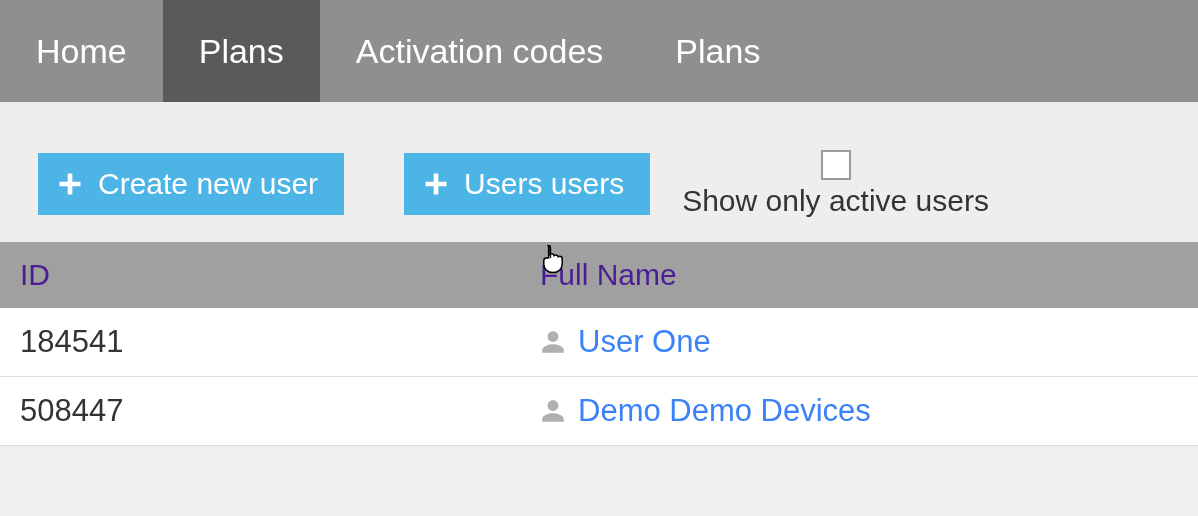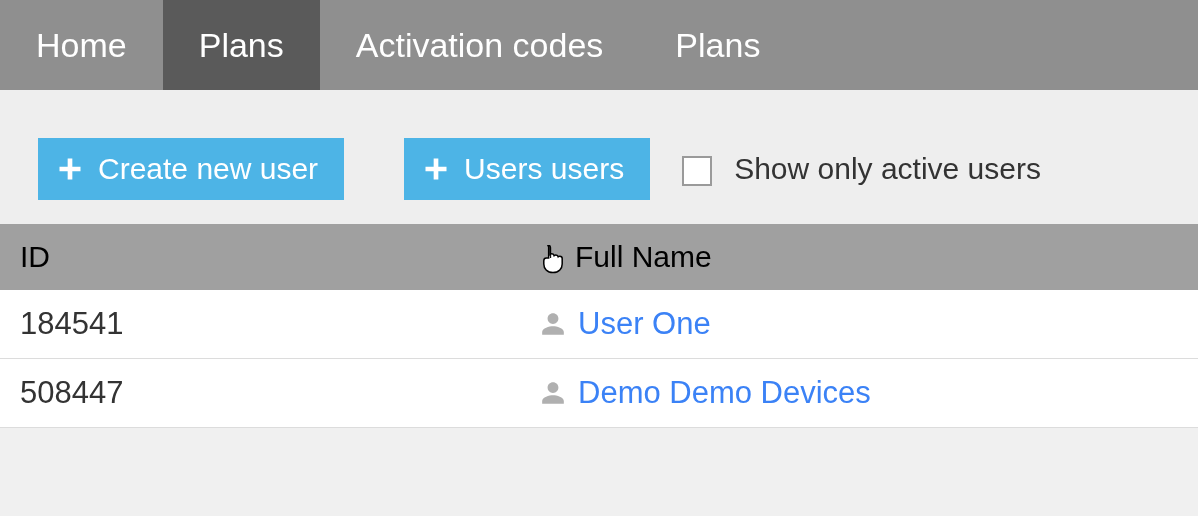--- a/index.html
+++ b/index.html
@@ -8,21 +8,21 @@
       background: #f0f0f0;
       width: 1198px;
       height: 516px;
       overflow: hidden;
       color: #333;
     }
     
     .topnav {
       display: flex;
       background: #8f8f8f;
-      height: 90px;
+      height: 102px;
       align-items: stretch;
     }
     .topnav .nav-item {
       color: #ffffff;
       font-size: 34px;
       font-weight: 400;
       padding: 0 36px;
       display: flex;
       align-items: center;
       cursor: pointer;
@@ -50,23 +50,24 @@
       padding: 14px 26px 14px 18px;
       display: inline-flex;
       align-items: center;
       gap: 14px;
       cursor: pointer;
       margin-left: 28px;
     }
     .btn svg { width: 28px; height: 28px; display: block; }
     .chk-wrap {
       display: inline-flex;
-      align-items: flex-end;
-      gap: 22px;
+      align-items: center;
+      gap: 4px;
       cursor: pointer;
+      flex-direction: column;
     }
     .chk-box {
       width: 30px;
       height: 30px;
       border: 2px solid #9a9a9a;
       background: #ffffff;
       display: inline-block;
     }
     .chk-label {
       font-size: 30px;
@@ -74,24 +75,23 @@
     }
     
     .table {
       width: 100%;
       display: flex;
       flex-direction: column;
     }
     .thead {
       display: flex;
       background: #a0a0a0;
-      color: #000000;
+      color: #4c1d95;
       font-size: 30px;
       font-weight: 400;
-      gap: 35px;
     }
     .th, .td {
       padding: 16px 20px;
     }
     .col-id { width: 520px; flex: 0 0 520px; }
     .col-name { flex: 1; }
     .trow {
       display: flex;
       background: #ffffff;
       border-bottom: 1px solid #dcdcdc;

